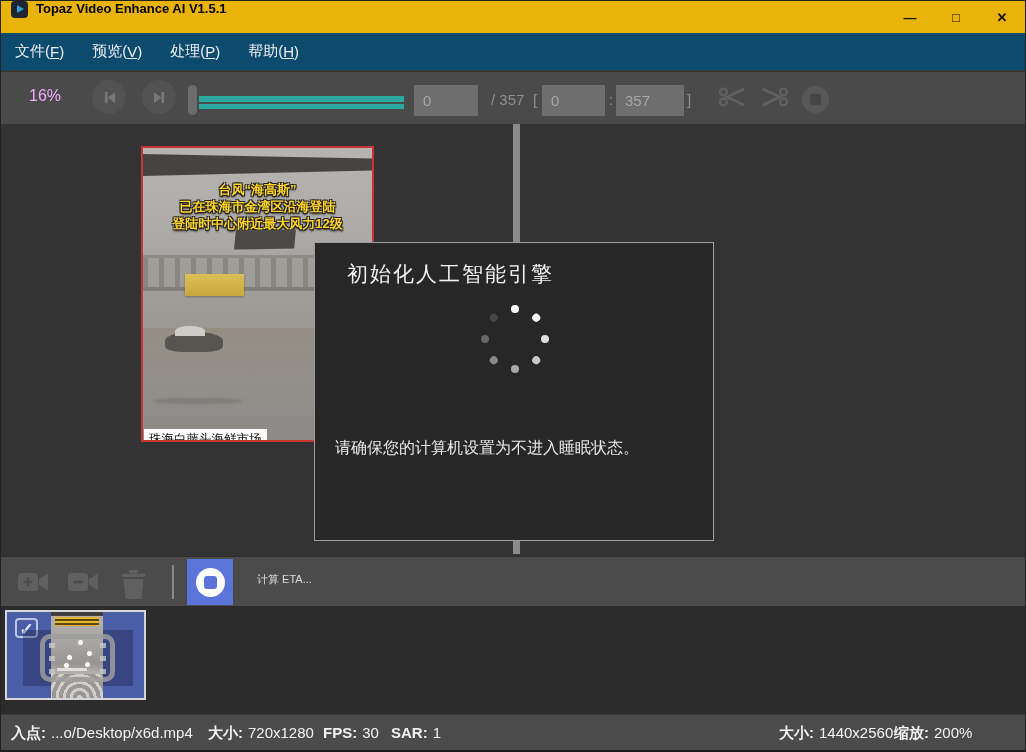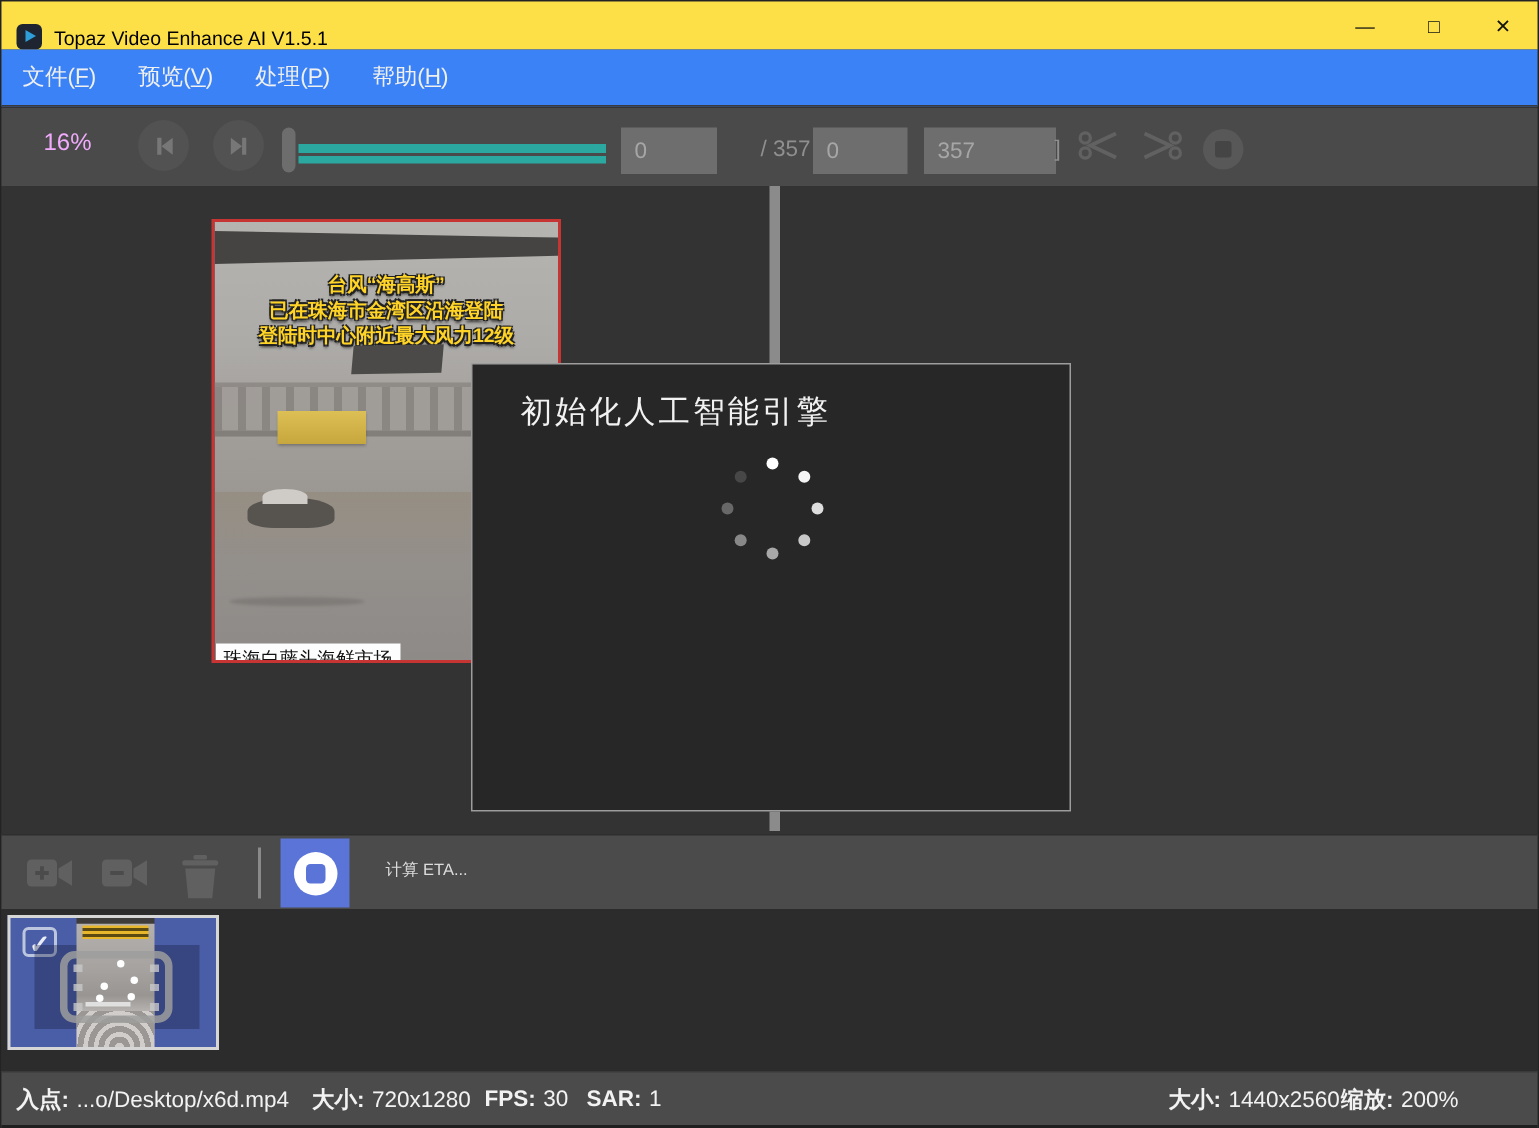--- a/index.html
+++ b/index.html
@@ -2,53 +2,53 @@
 <html><head>
 <meta charset="utf-8">
 <style>
   * { margin:0; padding:0; box-sizing:border-box; }
   html,body { width:1026px; height:752px; background:#333; overflow:hidden;
               font-family:"Liberation Sans", sans-serif; }
   .window { position:relative; width:1026px; height:752px; background:#333;
             border:1px solid #232323; }
 
   
-  .titlebar { position:absolute; left:0; top:0; width:100%; height:32px; background:#fde047;
-              display:flex; align-items:flex-end; }
+  .titlebar { position:absolute; left:0; top:0; width:100%; height:32px; background:#eab308;
+              display:flex; align-items:flex-start;font-weight:bold; }
   .app-logo { width:17px; height:17px; margin-left:10px; background:#1e2430; border-radius:4px;
               position:relative; }
   .app-logo::after { content:""; position:absolute; left:6px; top:4px;
               border-left:7px solid #2e9fd8; border-top:4.5px solid transparent;
               border-bottom:4.5px solid transparent; }
   .title-text { margin-left:8px; font-size:13px; color:#000; }
   .win-controls { margin-left:auto; display:flex; height:100%; }
   .win-btn { width:46px; height:100%; display:flex; align-items:center; justify-content:center;
              font-size:13px; color:#111; cursor:default; }
 
   
-  .menubar { position:absolute; left:0; top:32px; width:100%; height:38px; background:#3b82f6;
+  .menubar { position:absolute; left:0; top:32px; width:100%; height:38px; background:#0c4a6e;
              border-bottom:1px solid #3a3a3a; display:flex; align-items:flex-end; }
   .menu-item { color:#f0f0f0; font-size:15px; padding:0 14px; height:100%;
                display:flex; align-items:center; }
   .menu-item:first-child { padding-left:14px; }
   .menu-item u { text-decoration:underline; }
 
   
   .transport { position:absolute; left:0; top:71px; width:100%; height:52px; background:#4a4a4a; }
   .zoom-label { position:absolute; left:28px; top:15px; font-size:16px; color:#f0abfc; }
   .round-btn { position:absolute; width:34px; height:34px; border-radius:50%; background:#525252;
                top:8px; display:flex; align-items:center; justify-content:center; }
   .round-btn svg { display:block; }
   .slider-handle { position:absolute; left:187px; top:13px; width:9px; height:30px;
                    border-radius:5px; background:#6d6d6d; }
   .teal-bar { position:absolute; left:198px; height:6px; width:205px; background:#2ba9a1; }
   .tb1 { top:24px; } .tb2 { top:32px; height:5px; }
   .frame-input { position:absolute; top:13px; height:31px; background:#6e6e6e; border:none;
                  color:#a6a6a6; font-size:15px; padding-left:9px; font-family:"Liberation Sans",sans-serif; }
-  .tool-sep-text { position:absolute; top:19px; color:#8f8f8f; font-size:15px;margin-left:16px; }
+  .tool-sep-text { position:absolute; top:19px; color:#8f8f8f; font-size:15px; }
   .stop-circle { position:absolute; left:801px; top:14px; width:27px; height:27px; border-radius:50%;
                  background:#585858; display:flex; align-items:center; justify-content:center; }
   .stop-circle .sq { width:11px; height:11px; border-radius:2px; background:#454545; }
 
   
   .main-area { position:absolute; left:0; top:123px; width:100%; height:432px; background:#333; }
   .splitter { position:absolute; left:512px; top:0; width:7px; height:430px; background:#8b8b8b; }
 
   .preview { position:absolute; left:140px; top:22px; width:233px; height:296px;
              border:2px solid #c63434; overflow:hidden;
@@ -204,21 +204,21 @@
 
     <div class="slider-handle"></div>
     <div class="teal-bar tb1"></div>
     <div class="teal-bar tb2"></div>
 
     <input class="frame-input" style="left: 413px; width: 64px;" readonly="" value="0">
     <div class="tool-sep-text" style="left:490px">/ 357</div>
     <div class="tool-sep-text" style="left:532px">[</div>
     <input class="frame-input" style="left: 541px; width: 63px;" readonly="" value="0">
     <div class="tool-sep-text" style="left:608px">:</div>
-    <input class="frame-input" style="left: 615px; width: 88px;" readonly="" value="357">
+    <input class="frame-input" style="left: 615px; width: 68px;" readonly="" value="357">
     <div class="tool-sep-text" style="left:686px">]</div>
 
     <div class="scissors-icon" style="position:absolute;left:717px;top:14px">
       <span>
         <svg width="30" height="22" viewBox="0 0 30 22">
             <circle cx="5.5" cy="6" r="3.4" fill="none" stroke="#616161" stroke-width="2.2"></circle>
             <circle cx="5.5" cy="16" r="3.4" fill="none" stroke="#616161" stroke-width="2.2"></circle>
             <path d="M26 3L9 11l17 8" fill="none" stroke="#616161" stroke-width="2.6"></path>
           </svg>
       </span>
@@ -262,20 +262,21 @@
       <div class="spinner">
         <i></i>
           <i></i>
           <i></i>
           <i></i>
           <i></i>
           <i></i>
           <i></i>
           <i></i>
       </div>
+      <div class="dialog-body dialog-body2">请确保您的计算机设置为不进入睡眠状态。</div>
     </div>
   </div>
 
   <div class="proc-bar">
     <div class="proc-icon" style="left:16px">
       <span>
         <svg width="32" height="24" viewBox="0 0 32 24">
             <rect x="1" y="3" width="20" height="18" rx="3" fill="#606060"></rect>
             <path d="M22 9l9-5.5v17L22 15z" fill="#606060"></path>
             <path d="M11 7.5v9M6.5 12h9" stroke="#4b4b4b" stroke-width="2.6"></path>

